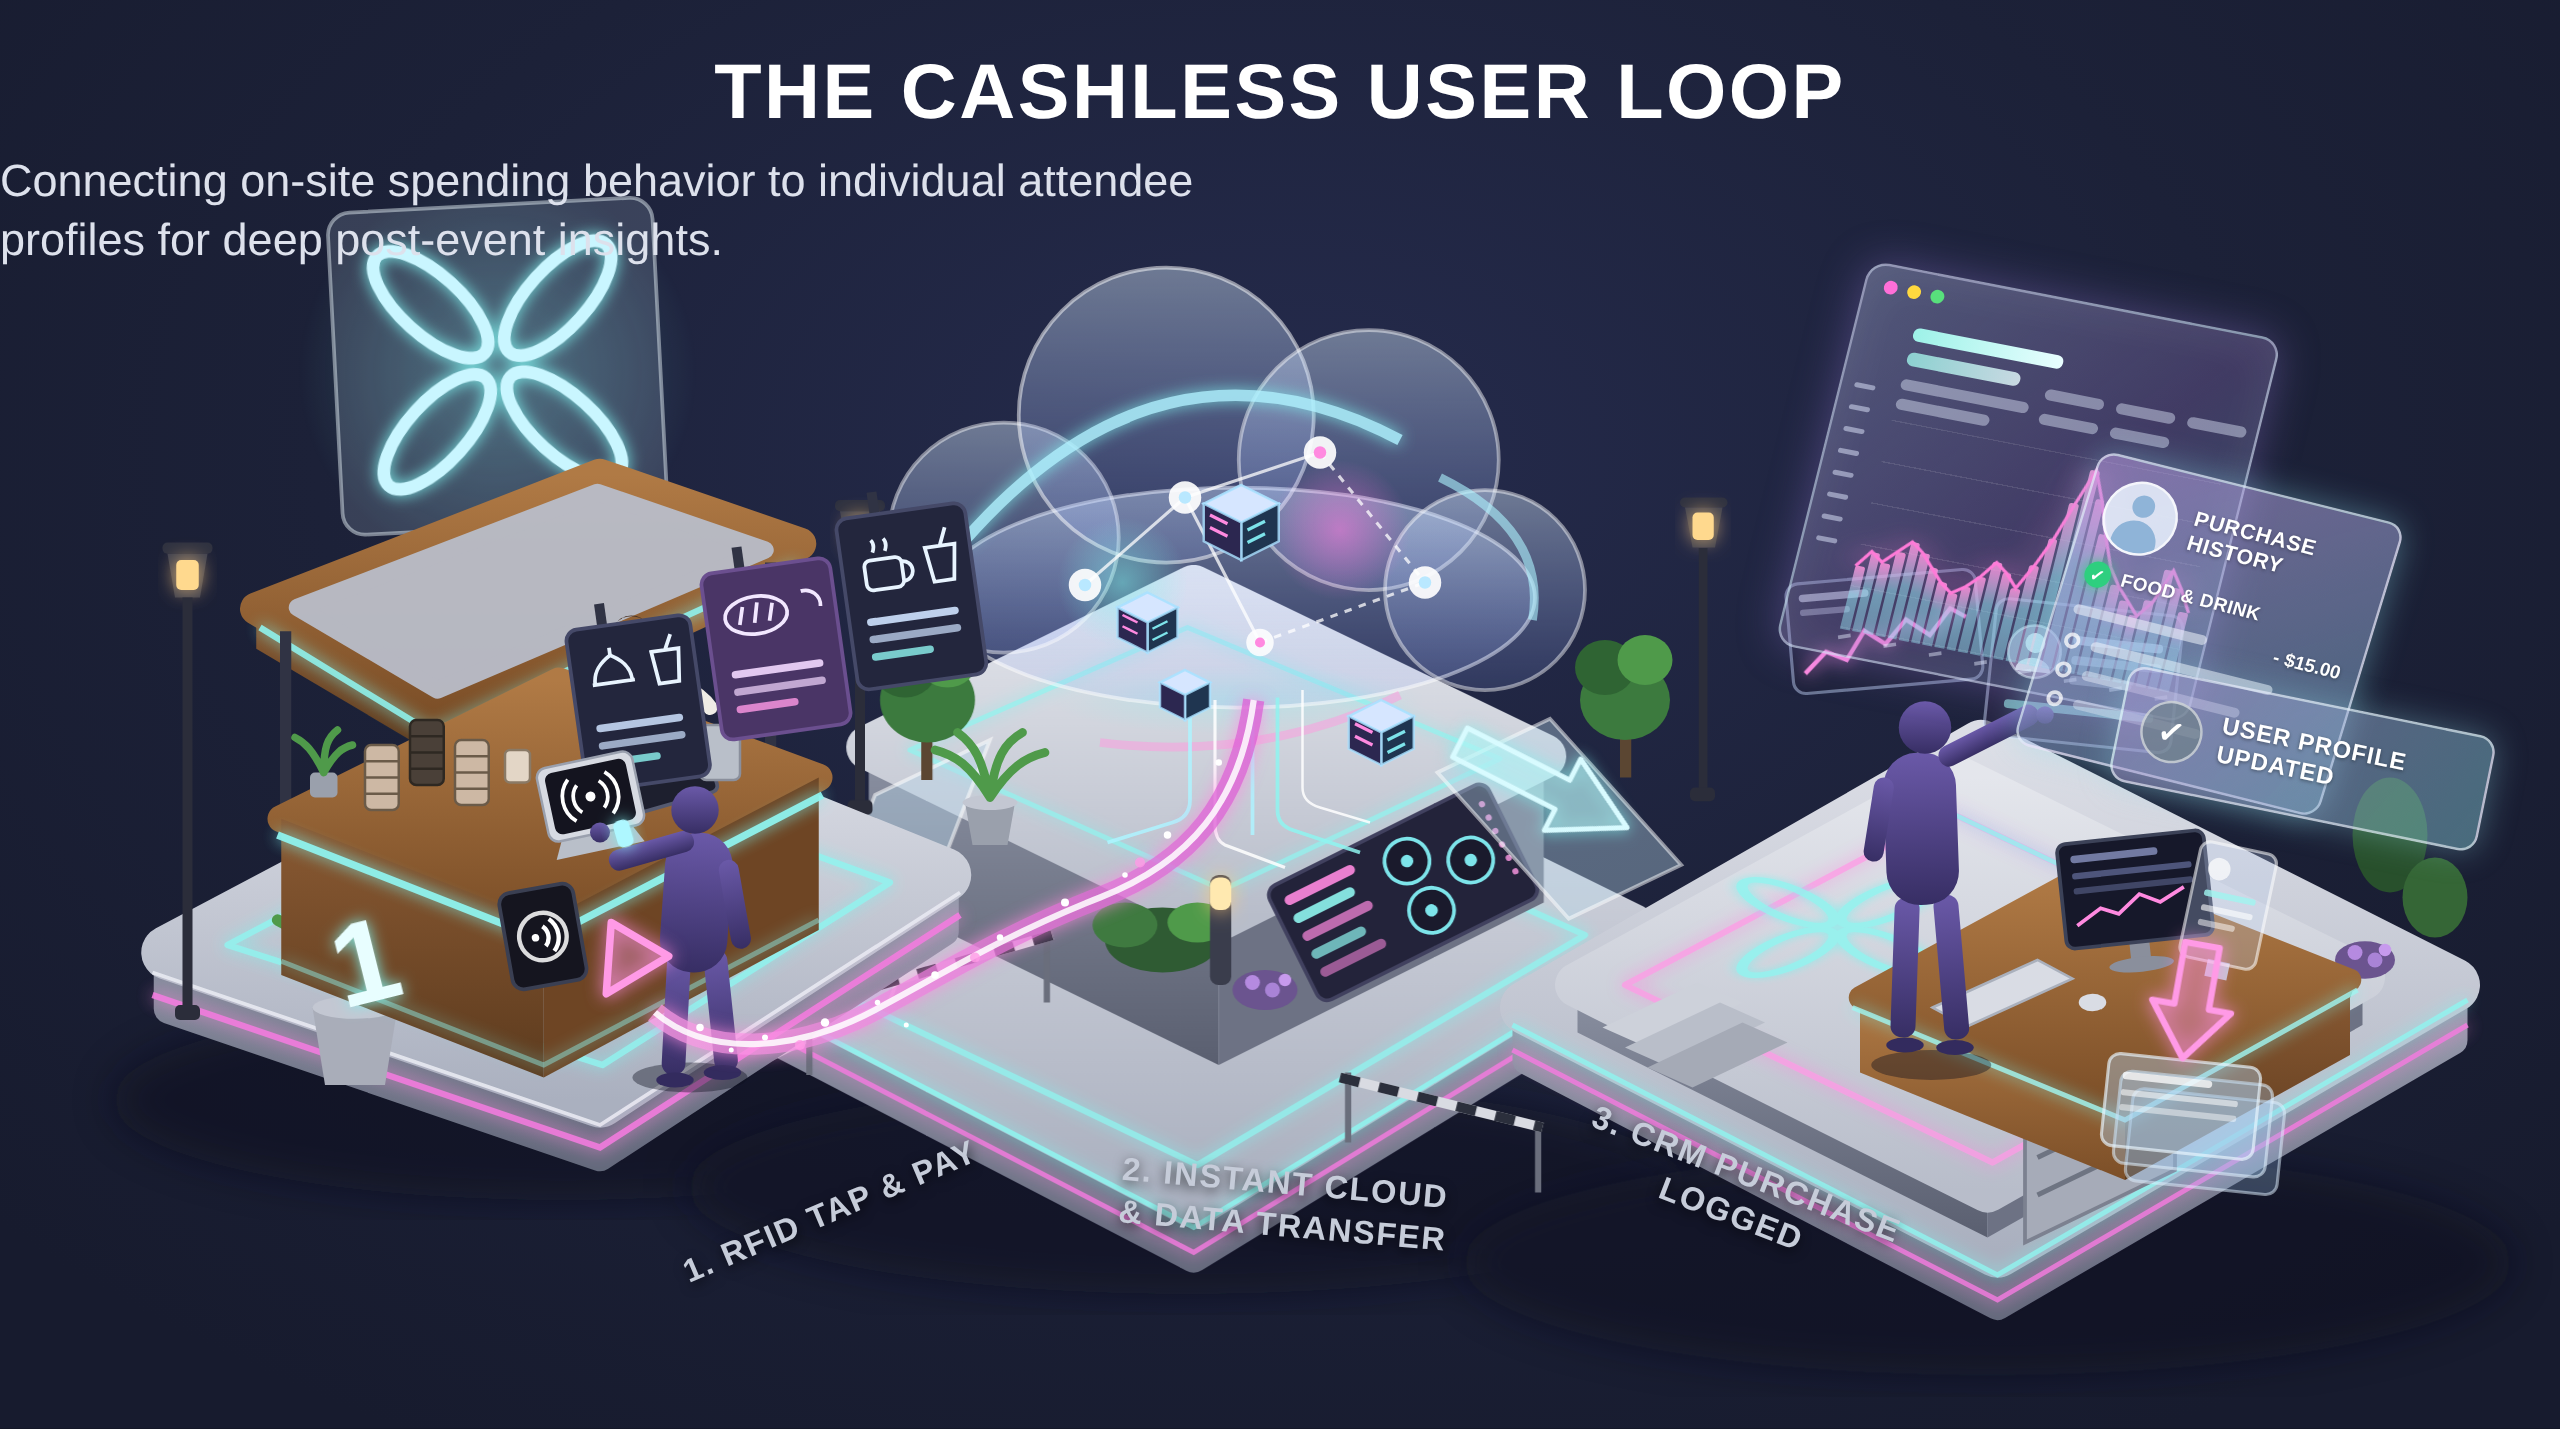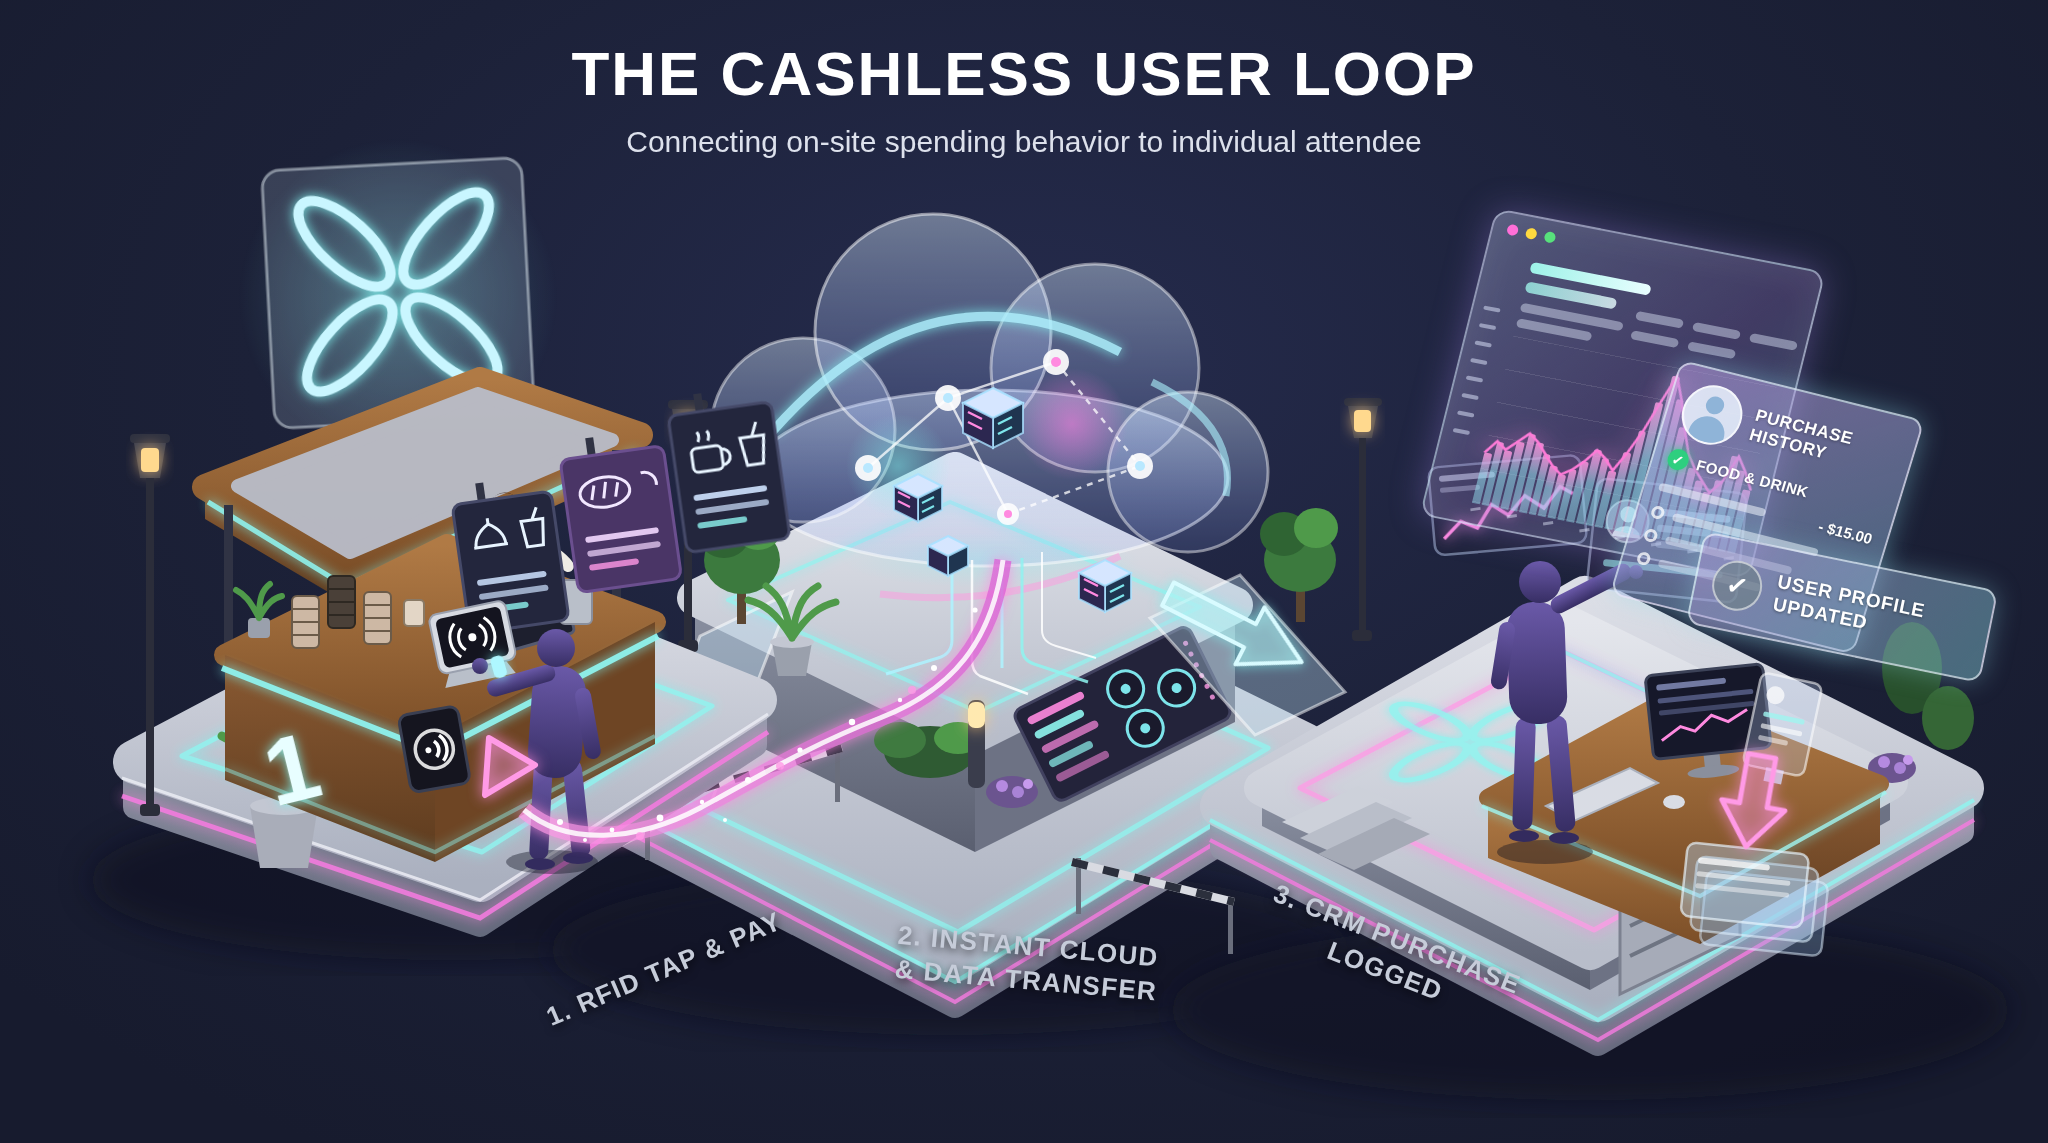--- a/index.html
+++ b/index.html
@@ -4,22 +4,22 @@
 <style>
   html,body{margin:0;padding:0;background:#10131f;}
   .stage{position:relative;width:2048px;height:1143px;overflow:hidden;
     background:radial-gradient(1400px 900px at 50% 32%,#252b4d 0%,#1c2138 55%,#171b2e 100%);
     font-family:"Liberation Sans", sans-serif;}
   svg{position:absolute;left:0;top:0;}
   .overlay{position:absolute;}
 
   .title{position:absolute;top:38px;left:0;width:100%;text-align:center;
     font-size:62px;font-weight:bold;letter-spacing:2px;color:#ffffff;}
-  .subtitle{position:absolute;top:122px;left:0;width:100%;text-align:center;
-    font-size:30px;color:#dde1ec;line-height:1.3;}
+  .subtitle{position:absolute;top:122px;left:0;width:100%;text-align:left;
+    font-size:36px;color:#dde1ec;line-height:1.3;}
   .subtitle span{display:block;}
 
   .step{position:absolute;color:#c6ccd9;font-weight:bold;font-size:26px;
     letter-spacing:1.4px;text-shadow:0 3px 9px rgba(0,0,0,.6);white-space:nowrap;text-align:center;line-height:1.3;}
   .step span{display:block;}
   .step1{left:548px;top:1002px;transform:rotate(-23deg);transform-origin:left center;}
   .step2{left:896px;top:930px;width:260px;transform:rotate(5deg);}
   .step3{left:1256px;top:922px;width:270px;transform:rotate(21deg);}
 
   
@@ -645,20 +645,21 @@
       <circle cx="640" cy="836" r="4"></circle>
           <circle cx="780" cy="766" r="4"></circle>
           <circle cx="912" cy="690" r="4"></circle>
     </g>
   </g>
 </svg>
 
 <div class="title">THE CASHLESS USER LOOP</div>
 <div class="subtitle">
   <span>Connecting on-site spending behavior to individual attendee</span>
+  <span>profiles for deep post-event insights.</span>
 </div>
 
 <div class="step step1">1. RFID TAP &amp; PAY</div>
 <div class="step step2">
   <span>2. INSTANT CLOUD</span>
   <span>&amp; DATA TRANSFER</span>
 </div>
 <div class="step step3">
   <span>3. CRM PURCHASE</span>
   <span>LOGGED</span>

